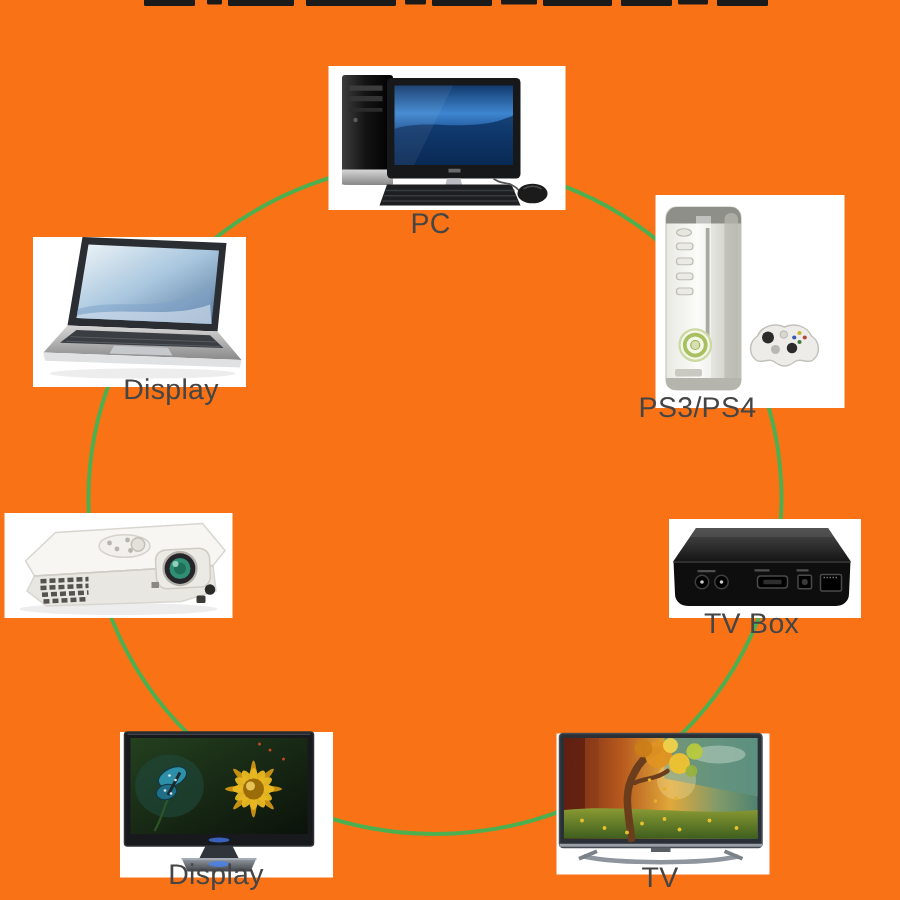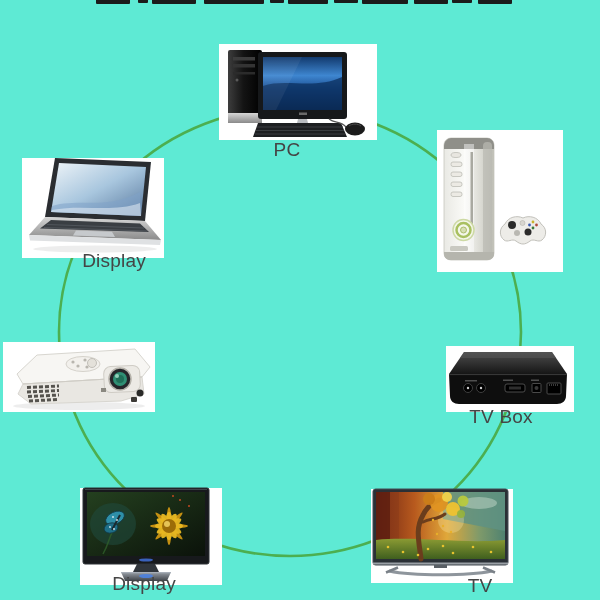--- a/index.html
+++ b/index.html
@@ -1,32 +1,32 @@
 <!DOCTYPE html>
 <html><head>
 <meta charset="utf-8">
 <style>
   html,body{margin:0;padding:0;}
   body{
     width:600px;height:600px;overflow:hidden;background:#ffffff;
     font-family:"Liberation Sans","DejaVu Sans",sans-serif;
   }
-  .stage{position:relative;width:600px;height:600px;background:#5eead4;}
+  .stage{position:relative;width:600px;height:600px;background:#f97316;}
   .title-crop{position:absolute;top:0;left:0;width:600px;height:6px;z-index:5;}
   .frag{position:absolute;top:0;background:#1b1b1b;border-radius:0 0 1px 1px;}
   svg.canvas{position:absolute;top:0;left:0;z-index:1;}
   .dev-label{
     position:absolute;z-index:4;color:#454545;font-size:19px;line-height:1.1;
     white-space:nowrap;transform:translateX(-50%);letter-spacing:.2px;
   }
   .lbl-pc{left:287px;top:140px;}
   .lbl-laptop{left:114px;top:251px;}
   .lbl-projector{left:122px;top:408px;}
   .lbl-display{left:144px;top:574px;}
-  .lbl-tv{left:440px;top:576px;margin-left:40px;}
+  .lbl-tv{left:440px;top:576px;}
   .lbl-tvbox{left:466px;top:407px;margin-left:35px;}
   .lbl-ps{left:465px;top:263px;}
 </style>
 </head>
 <body>
 
 <div class="stage">
 
   <div class="title-crop">
       <span class="frag" style="left: 96px; width: 34px; height: 4px; background: rgb(27, 27, 27);"></span>
@@ -322,13 +322,14 @@
       <circle cx="137" cy="53" r="3.5" fill="#2a2a28"></circle>
       <rect x="128" y="57" width="6" height="5" rx="1" fill="#3c3a36"></rect>
     </g>
   </svg>
 
   <div class="dev-label lbl-pc" style="color: rgb(69, 69, 69);">PC</div>
   <div class="dev-label lbl-laptop" style="color: rgb(69, 69, 69);">Display</div>
   <div class="dev-label lbl-display" style="color: rgb(69, 69, 69);">Display</div>
   <div class="dev-label lbl-tv" style="color: rgb(69, 69, 69);">TV</div>
   <div class="dev-label lbl-tvbox" style="color: rgb(69, 69, 69);">TV Box</div>
+  <div class="dev-label lbl-ps" style="color: rgb(69, 69, 69);">PS3/PS4</div>
 </div>
 
 </body></html>

